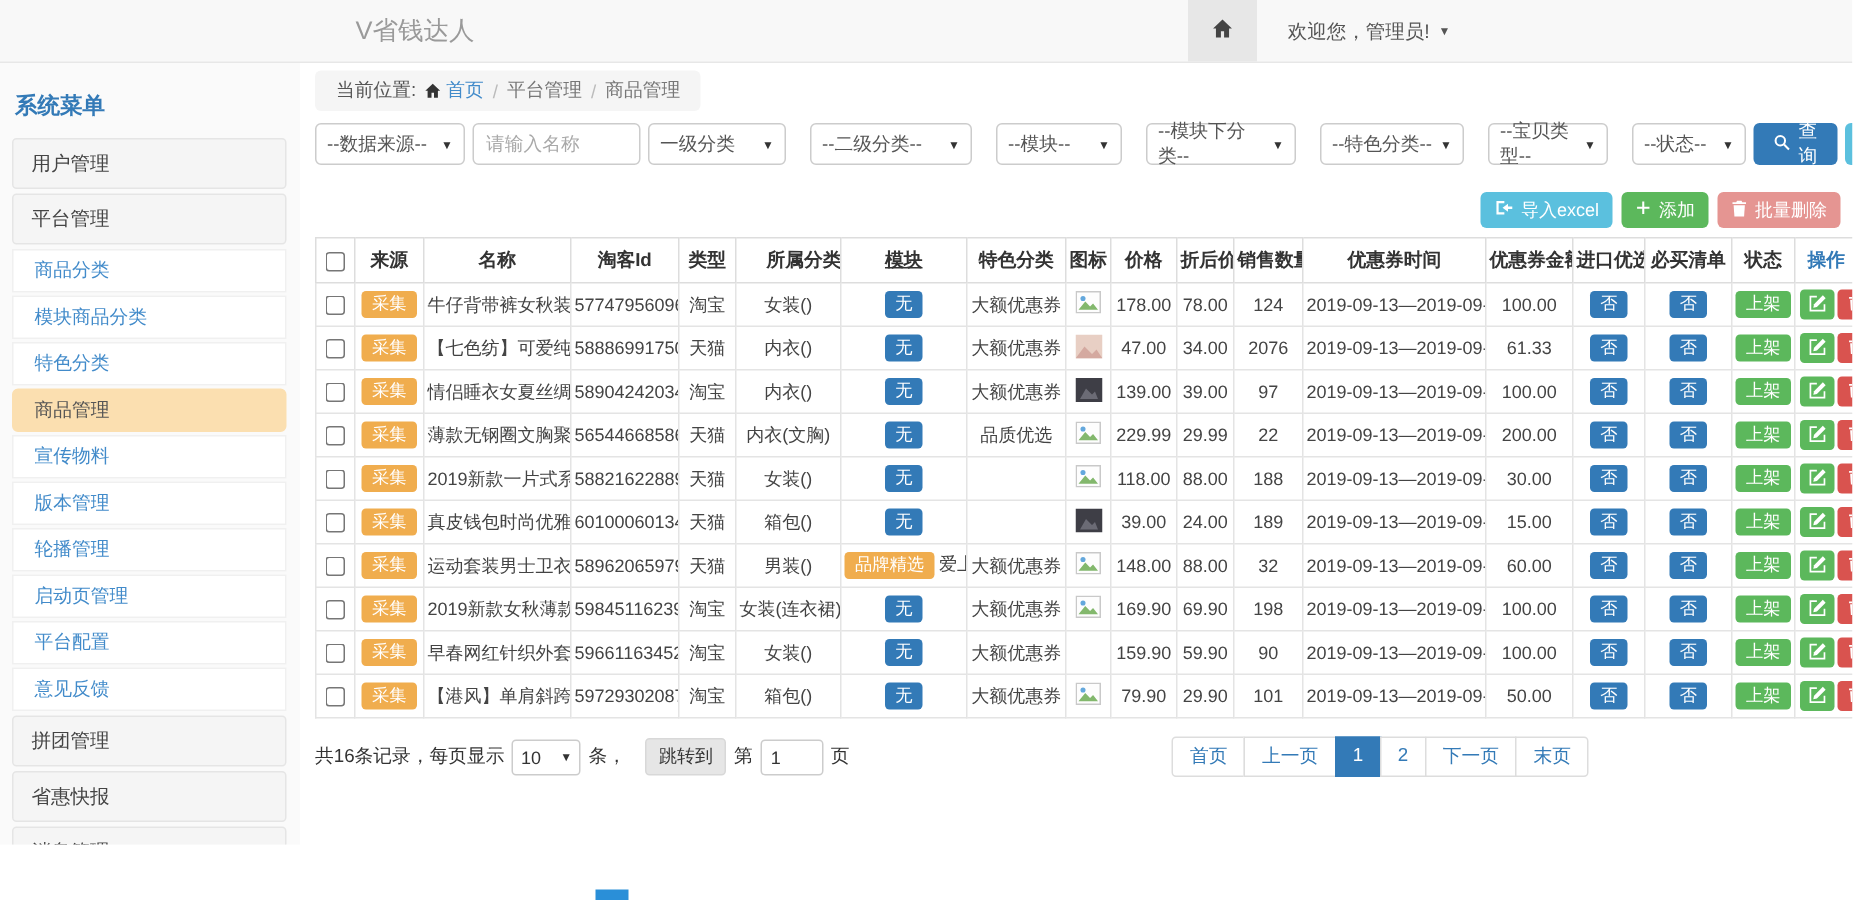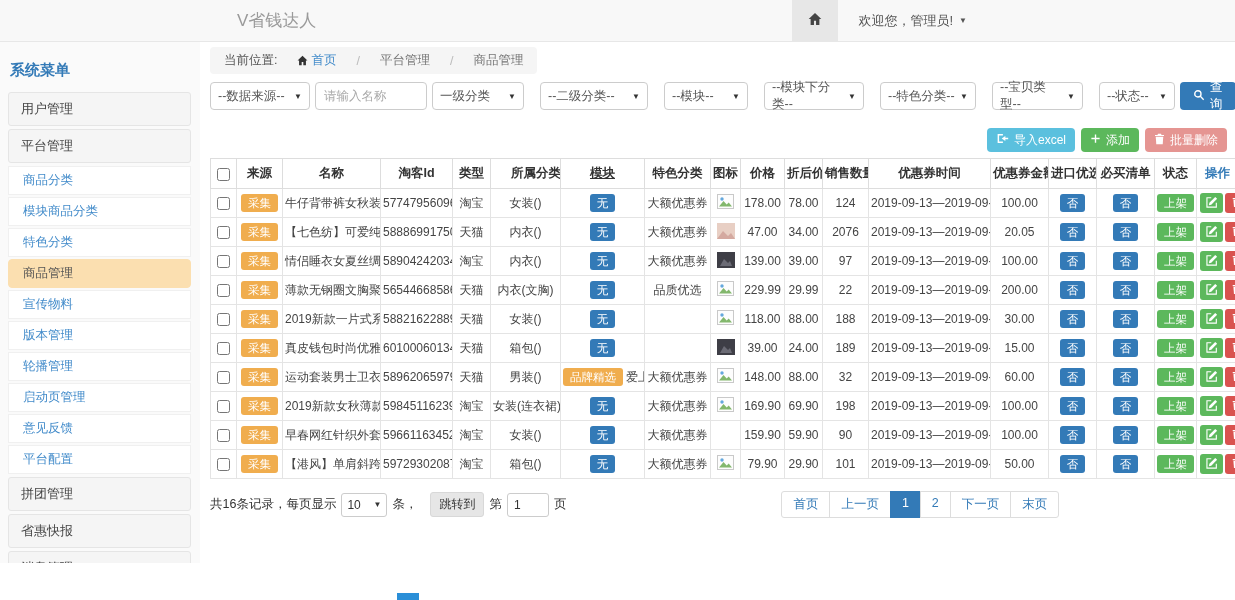--- a/index.html
+++ b/index.html
@@ -18,21 +18,21 @@
   .side-col { position:absolute; left:0; top:42px; width:200px; bottom:37px; background:#fafafa; z-index:1; overflow:hidden; }
   .sidebar { position:absolute; left:8px; top:13px; width:183px; }
   .side-title { color:#337ab7; font-weight:bold; font-size:15px; padding:6px 4px 12px 2px; }
   .side-group { background:#f5f5f5; border:1px solid #e5e5e5; border-radius:3px; color:#444; font-size:13px; padding:7px 12px; margin-bottom:3px; cursor:pointer; }
   .side-sub-wrap { margin-bottom:3px; }
   .side-link { background:#fff; border:1px solid #f0f0f0; color:#428bca; font-size:12.5px; padding:5px 14px; margin-bottom:2px; cursor:pointer; }
   .side-link.active { background:#fbdfb0; border-color:#fbdfb0; border-radius:4px; color:#555; }
 
   
   .main { position:absolute; left:210px; top:47px; width:1017px; z-index:2; }
-  .breadcrumb { display:inline-flex; align-items:center; gap:20px; background:#f5f5f5; border-radius:4px; padding:5px 14px; font-size:12.5px; color:#555; margin-bottom:8px; }
+  .breadcrumb { display:inline-flex; align-items:center; gap:6px; background:#f5f5f5; border-radius:4px; padding:5px 14px; font-size:12.5px; color:#555; margin-bottom:8px; }
   .breadcrumb .bc-home { color:#428bca; display:flex; align-items:center; gap:3px; cursor:pointer; }
   .breadcrumb .bc-home-icon { color:#333; display:flex; }
   .breadcrumb .bc-sep { color:#bbb; }
   .breadcrumb .bc-item { color:#777; }
 
   .filters { display:flex; align-items:center; gap:5px; margin-bottom:18px; }
   .fselect { display:flex; align-items:center; justify-content:space-between; border:1px solid #ccc; border-radius:4px; background:#fff; height:28px; padding:0 7px; font-size:12.5px; color:#555; cursor:pointer; }
   .fsel-caret { font-size:8px; color:#333; margin-left:5px; }
   .finput { height:28px; border:1px solid #ccc; border-radius:4px; padding:0 8px; font-size:12.5px; width:112px; color:#555; }
   .finput::placeholder { color:#a9a9a9; }
@@ -103,22 +103,22 @@
           <div class="side-group">平台管理</div>
           <div class="side-sub-wrap">
             <div class="side-link">商品分类</div>
             <div class="side-link">模块商品分类</div>
             <div class="side-link">特色分类</div>
             <div class="side-link active">商品管理</div>
             <div class="side-link">宣传物料</div>
             <div class="side-link">版本管理</div>
             <div class="side-link">轮播管理</div>
             <div class="side-link">启动页管理</div>
+            <div class="side-link">平台配置</div>
             <div class="side-link">意见反馈</div>
-            <div class="side-link">平台配置</div>
           </div>
           <div class="side-group">拼团管理</div>
           <div class="side-group">省惠快报</div>
           <div class="side-group">消息管理</div>
         </div>
     </div>
   </div>
 
   <div class="main">
 
@@ -160,21 +160,21 @@
             <span class="fsel-caret">▼</span>
           </div>
           <div class="fselect" style="width: 100px;">
             <span>--模块下分类--</span>
             <span class="fsel-caret">▼</span>
           </div>
           <div class="fselect" style="width: 96px;">
             <span>--特色分类--</span>
             <span class="fsel-caret">▼</span>
           </div>
-          <div class="fselect" style="width: 91px;">
+          <div class="fselect" style="width: 80px;">
             <span>--宝贝类型--</span>
             <span class="fsel-caret">▼</span>
           </div>
           <div class="fselect" style="width: 76px;">
             <span>--状态--</span>
             <span class="fsel-caret">▼</span>
           </div>
         </span>
       <button class="btn btn-primary">
         <span><svg width="12" height="12" viewBox="0 0 16 16">
@@ -282,21 +282,21 @@
             <td><span class="badge badge-blue">无</span></td>
             <td>大额优惠券</td>
             <td><span><svg width="18" height="16" viewBox="0 0 18 16">
                   <rect width="18" height="16" fill="#e8cfc4"></rect>
                   <path d="M0 16 6 8l5 5 3-3 4 6z" fill="#d4a9a0"></path>
                 </svg></span></td>
             <td>47.00</td>
             <td>34.00</td>
             <td>2076</td>
             <td>2019-09-13—2019-09-18</td>
-            <td>20.05</td>
+            <td>61.33</td>
             <td><span class="badge badge-blue badge-toggle">否</span></td>
             <td><span class="badge badge-blue badge-toggle">否</span></td>
             <td><span class="badge badge-green badge-toggle">上架</span></td>
             <td><button class="op-btn op-edit">
                 <span><svg width="12" height="12" viewBox="0 0 16 16" fill="#fff">
                     <path d="M12.3 1.2l2.5 2.5L7 11.5l-3.2.7.7-3.2z"></path>
                     <path d="M13 9v5H2V3h5V1.5H.5v14h14V9z"></path>
                   </svg></span>
               </button><button class="op-btn op-del">
                 <span><svg width="10" height="12" viewBox="0 0 14 16" fill="#fff">

